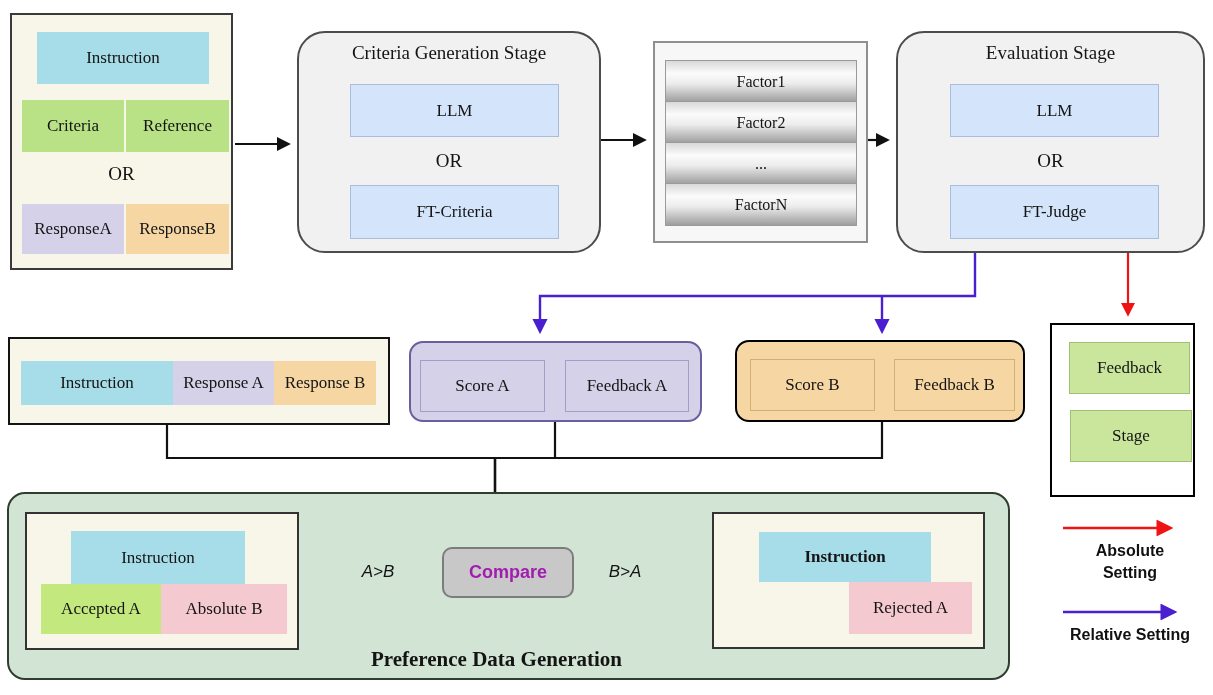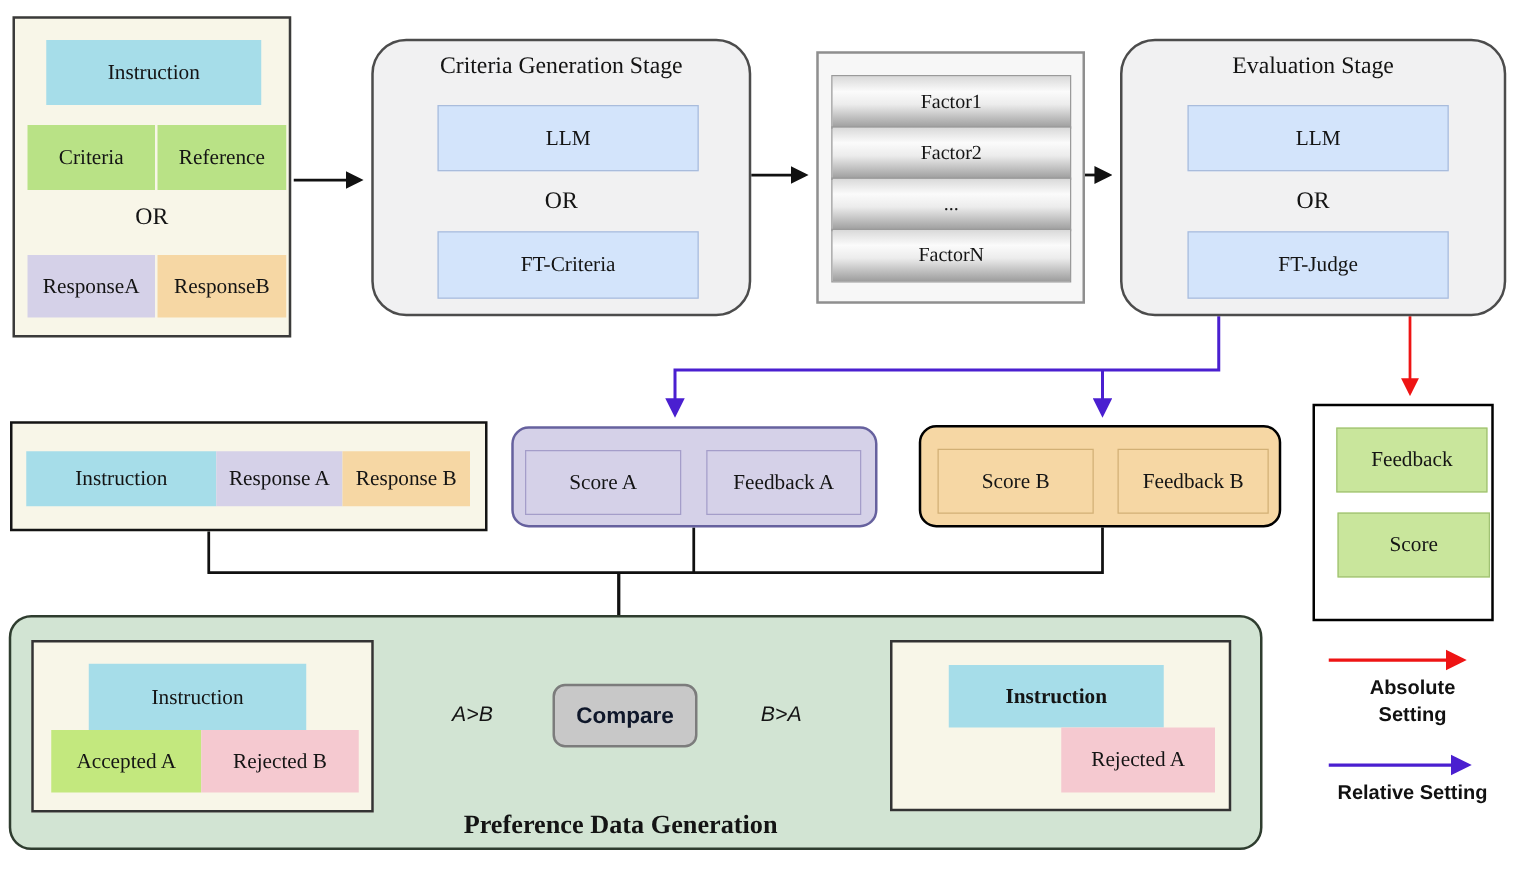--- a/index.html
+++ b/index.html
@@ -148,49 +148,49 @@
       <div class="chip inner-thin-orange" style="left:157px;top:17px;width:121px;height:52px;">
           <span>Feedback B</span>
         </div>
     </div>
 
     <div class="abs" style="left:1050px;top:323px;width:145px;height:174px;background:#fff;border:2px solid #000;">
       <div class="chip ogreen" style="left:17px;top:17px;width:121px;height:52px;">
           <span>Feedback</span>
         </div>
       <div class="chip ogreen" style="left:18px;top:85px;width:122px;height:52px;">
-          <span>Score</span>
+          <span>Stage</span>
         </div>
     </div>
 
     <div class="abs" style="left:7px;top:492px;width:1003px;height:188px;background:var(--sage-green);border:2px solid #2f3d2f;border-radius:18px;">
       <div class="abs" style="left:0;bottom:6px;width:975px;text-align:center;font-weight:bold;font-size:21px;">Preference Data Generation</div>
 
       <div class="abs cream" style="left:16px;top:18px;width:274px;height:138px;border-color:#333;">
         <div class="chip cyan" style="left:44px;top:17px;width:174px;height:53px;">
             <span>Instruction</span>
           </div>
         <div class="chip agreen" style="left:14px;top:70px;width:120px;height:50px;">
             <span>Accepted A</span>
           </div>
         <div class="chip pink" style="left:134px;top:70px;width:126px;height:50px;">
-            <span>Rejected B</span>
+            <span>Absolute B</span>
           </div>
       </div>
 
       <div class="abs cream" style="left:703px;top:18px;width:273px;height:137px;border-color:#333;">
         <div class="chip cyan" style="left:45px;top:18px;width:172px;height:50px;font-weight:bold;">
             <span>Instruction</span>
           </div>
         <div class="chip pink" style="left:135px;top:68px;width:123px;height:52px;">
             <span>Rejected A</span>
           </div>
       </div>
 
-      <div class="abs cc sans" style="left:433px;top:53px;width:116px;height:51px;background:var(--compare-gray);border:2px solid #7c7c7c;border-radius:10px;font-weight:bold;font-size:18px;color:#0f172a;text-align:center;">
+      <div class="abs cc sans" style="left:433px;top:53px;width:132px;height:51px;background:var(--compare-gray);border:2px solid #7c7c7c;border-radius:10px;font-weight:bold;font-size:18px;color:#a21caf;text-align:center;">
         <span>Compare</span>
       </div>
 
       <div class="abs cc sans vslabel" style="left:331px;top:65px;width:76px;height:26px;">A&gt;B</div>
       <div class="abs cc sans vslabel" style="left:579px;top:65px;width:74px;height:26px;">B&gt;A</div>
     </div>
 
     <div class="abs sans legend-label" style="left:1068px;top:540px;width:124px;">Absolute Setting</div>
     <div class="abs sans legend-label" style="left:1068px;top:624px;width:124px;">Relative Setting</div>
 

